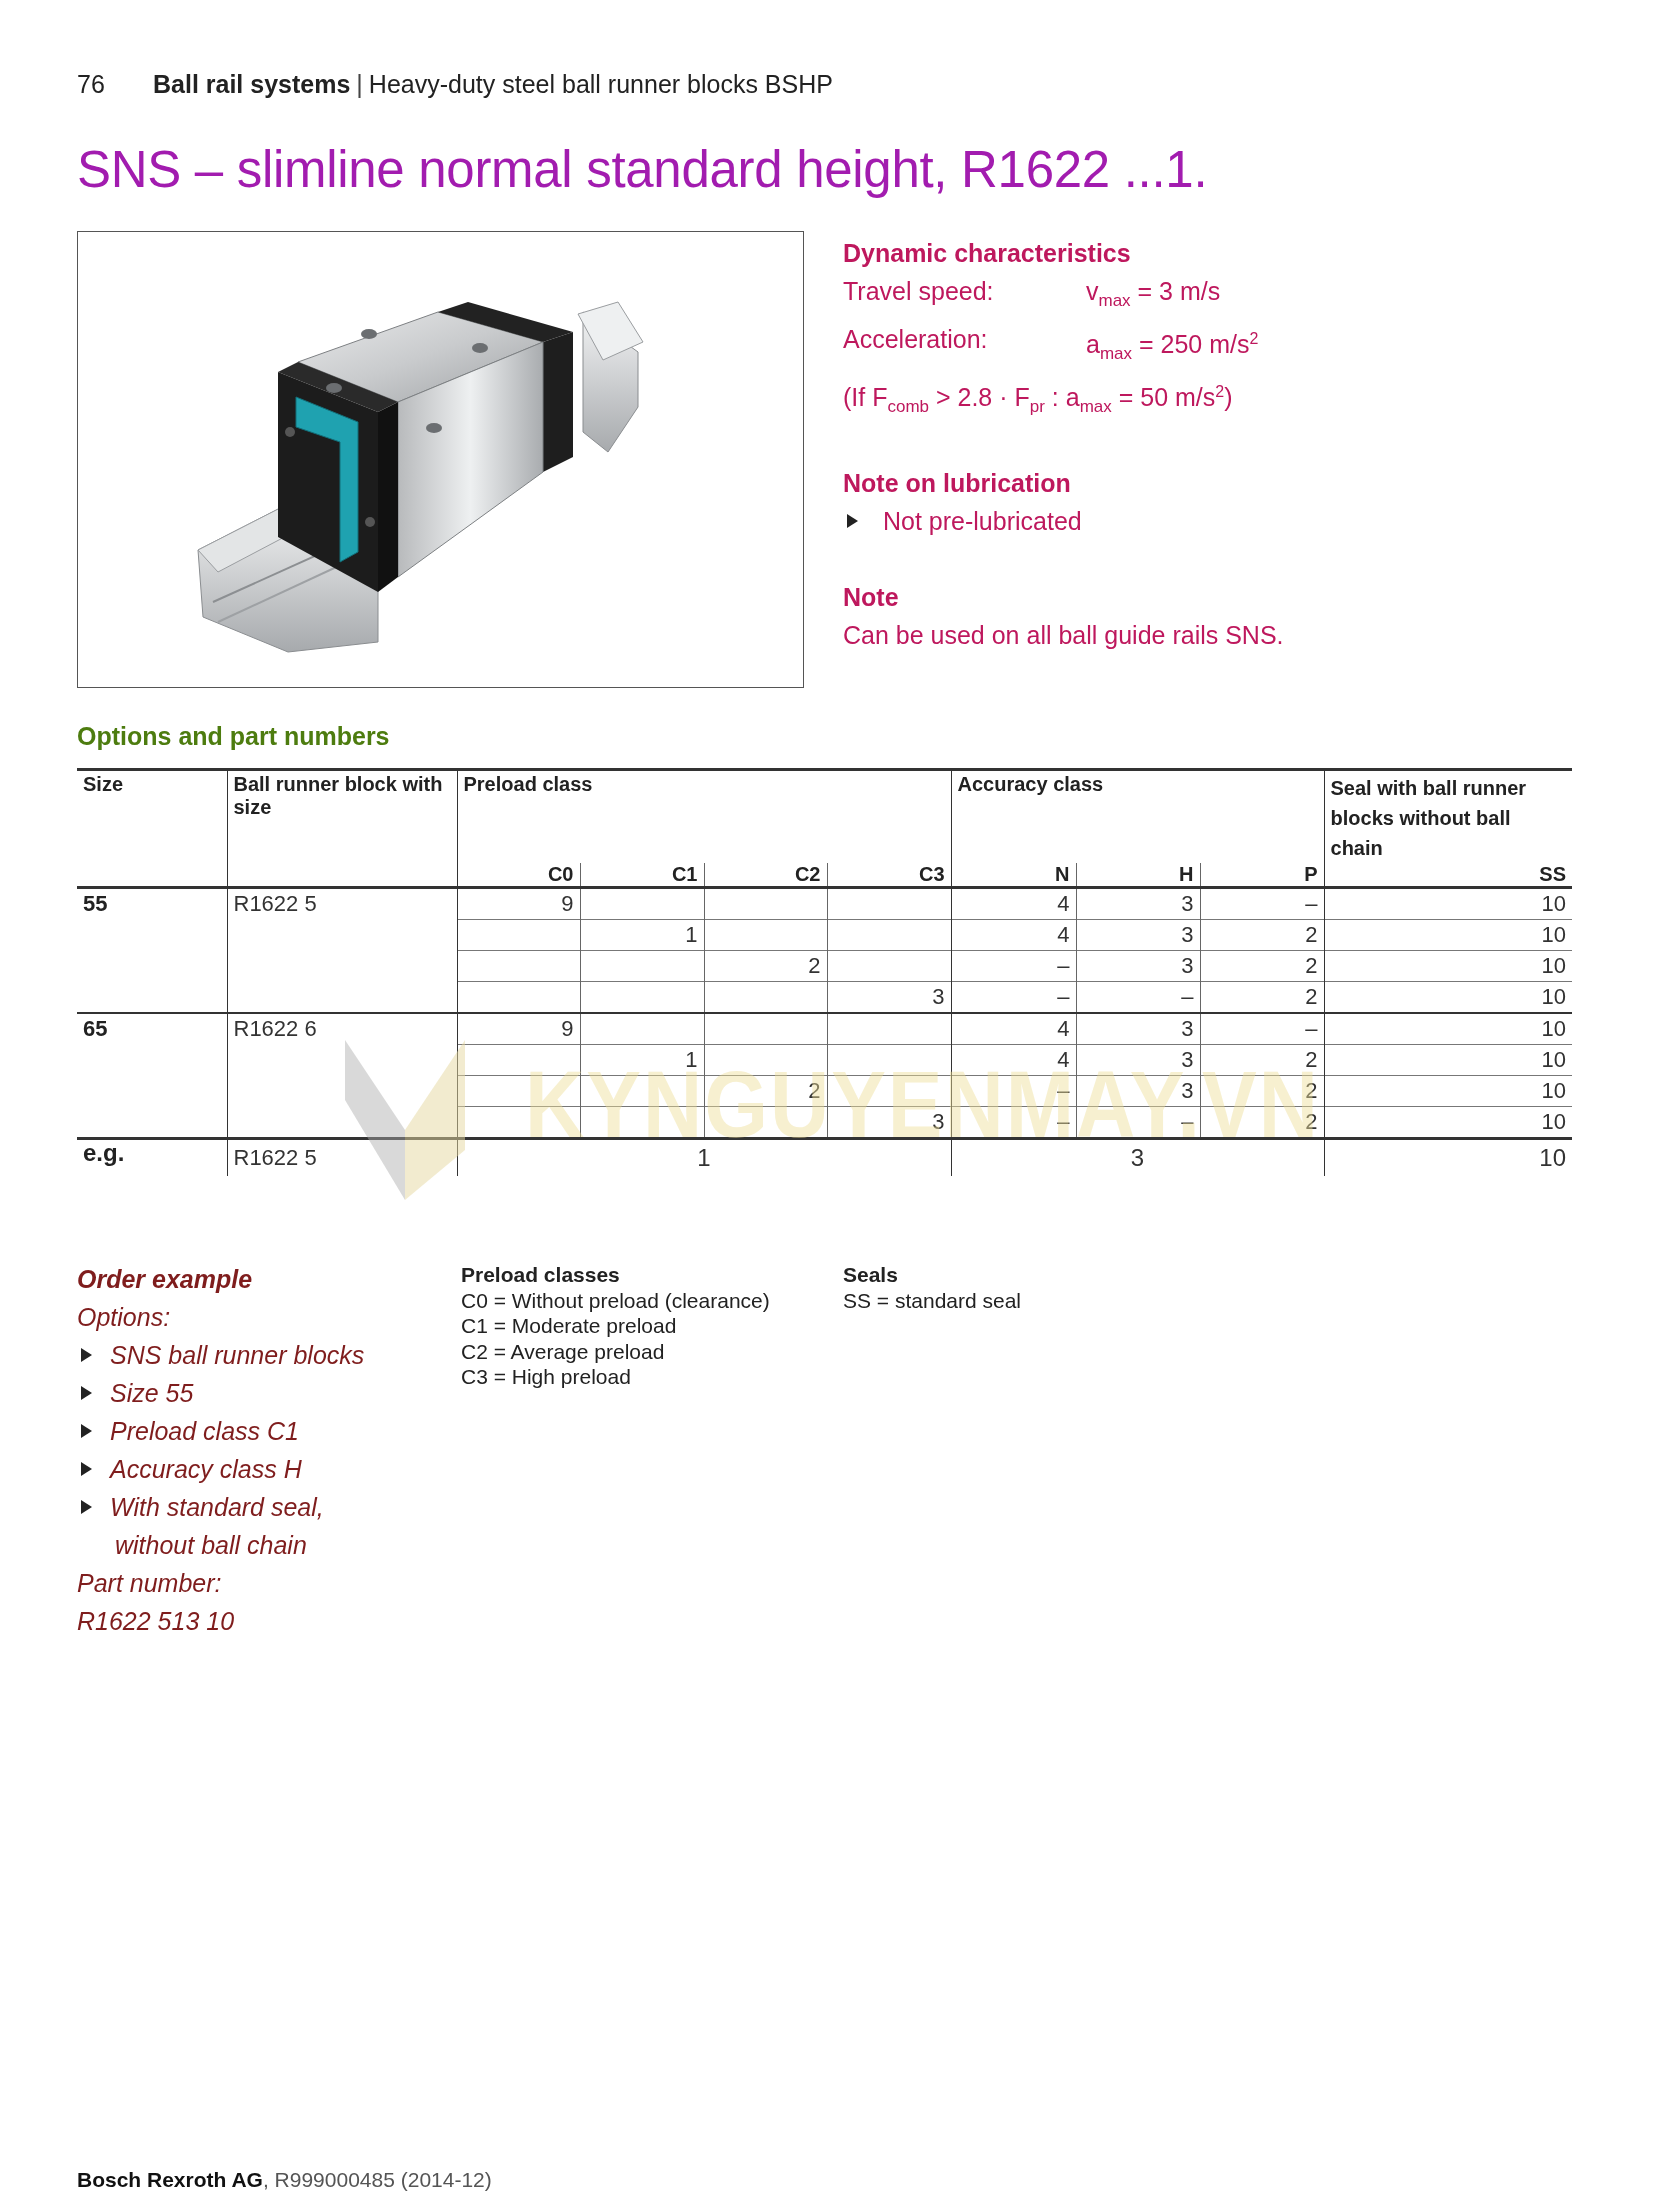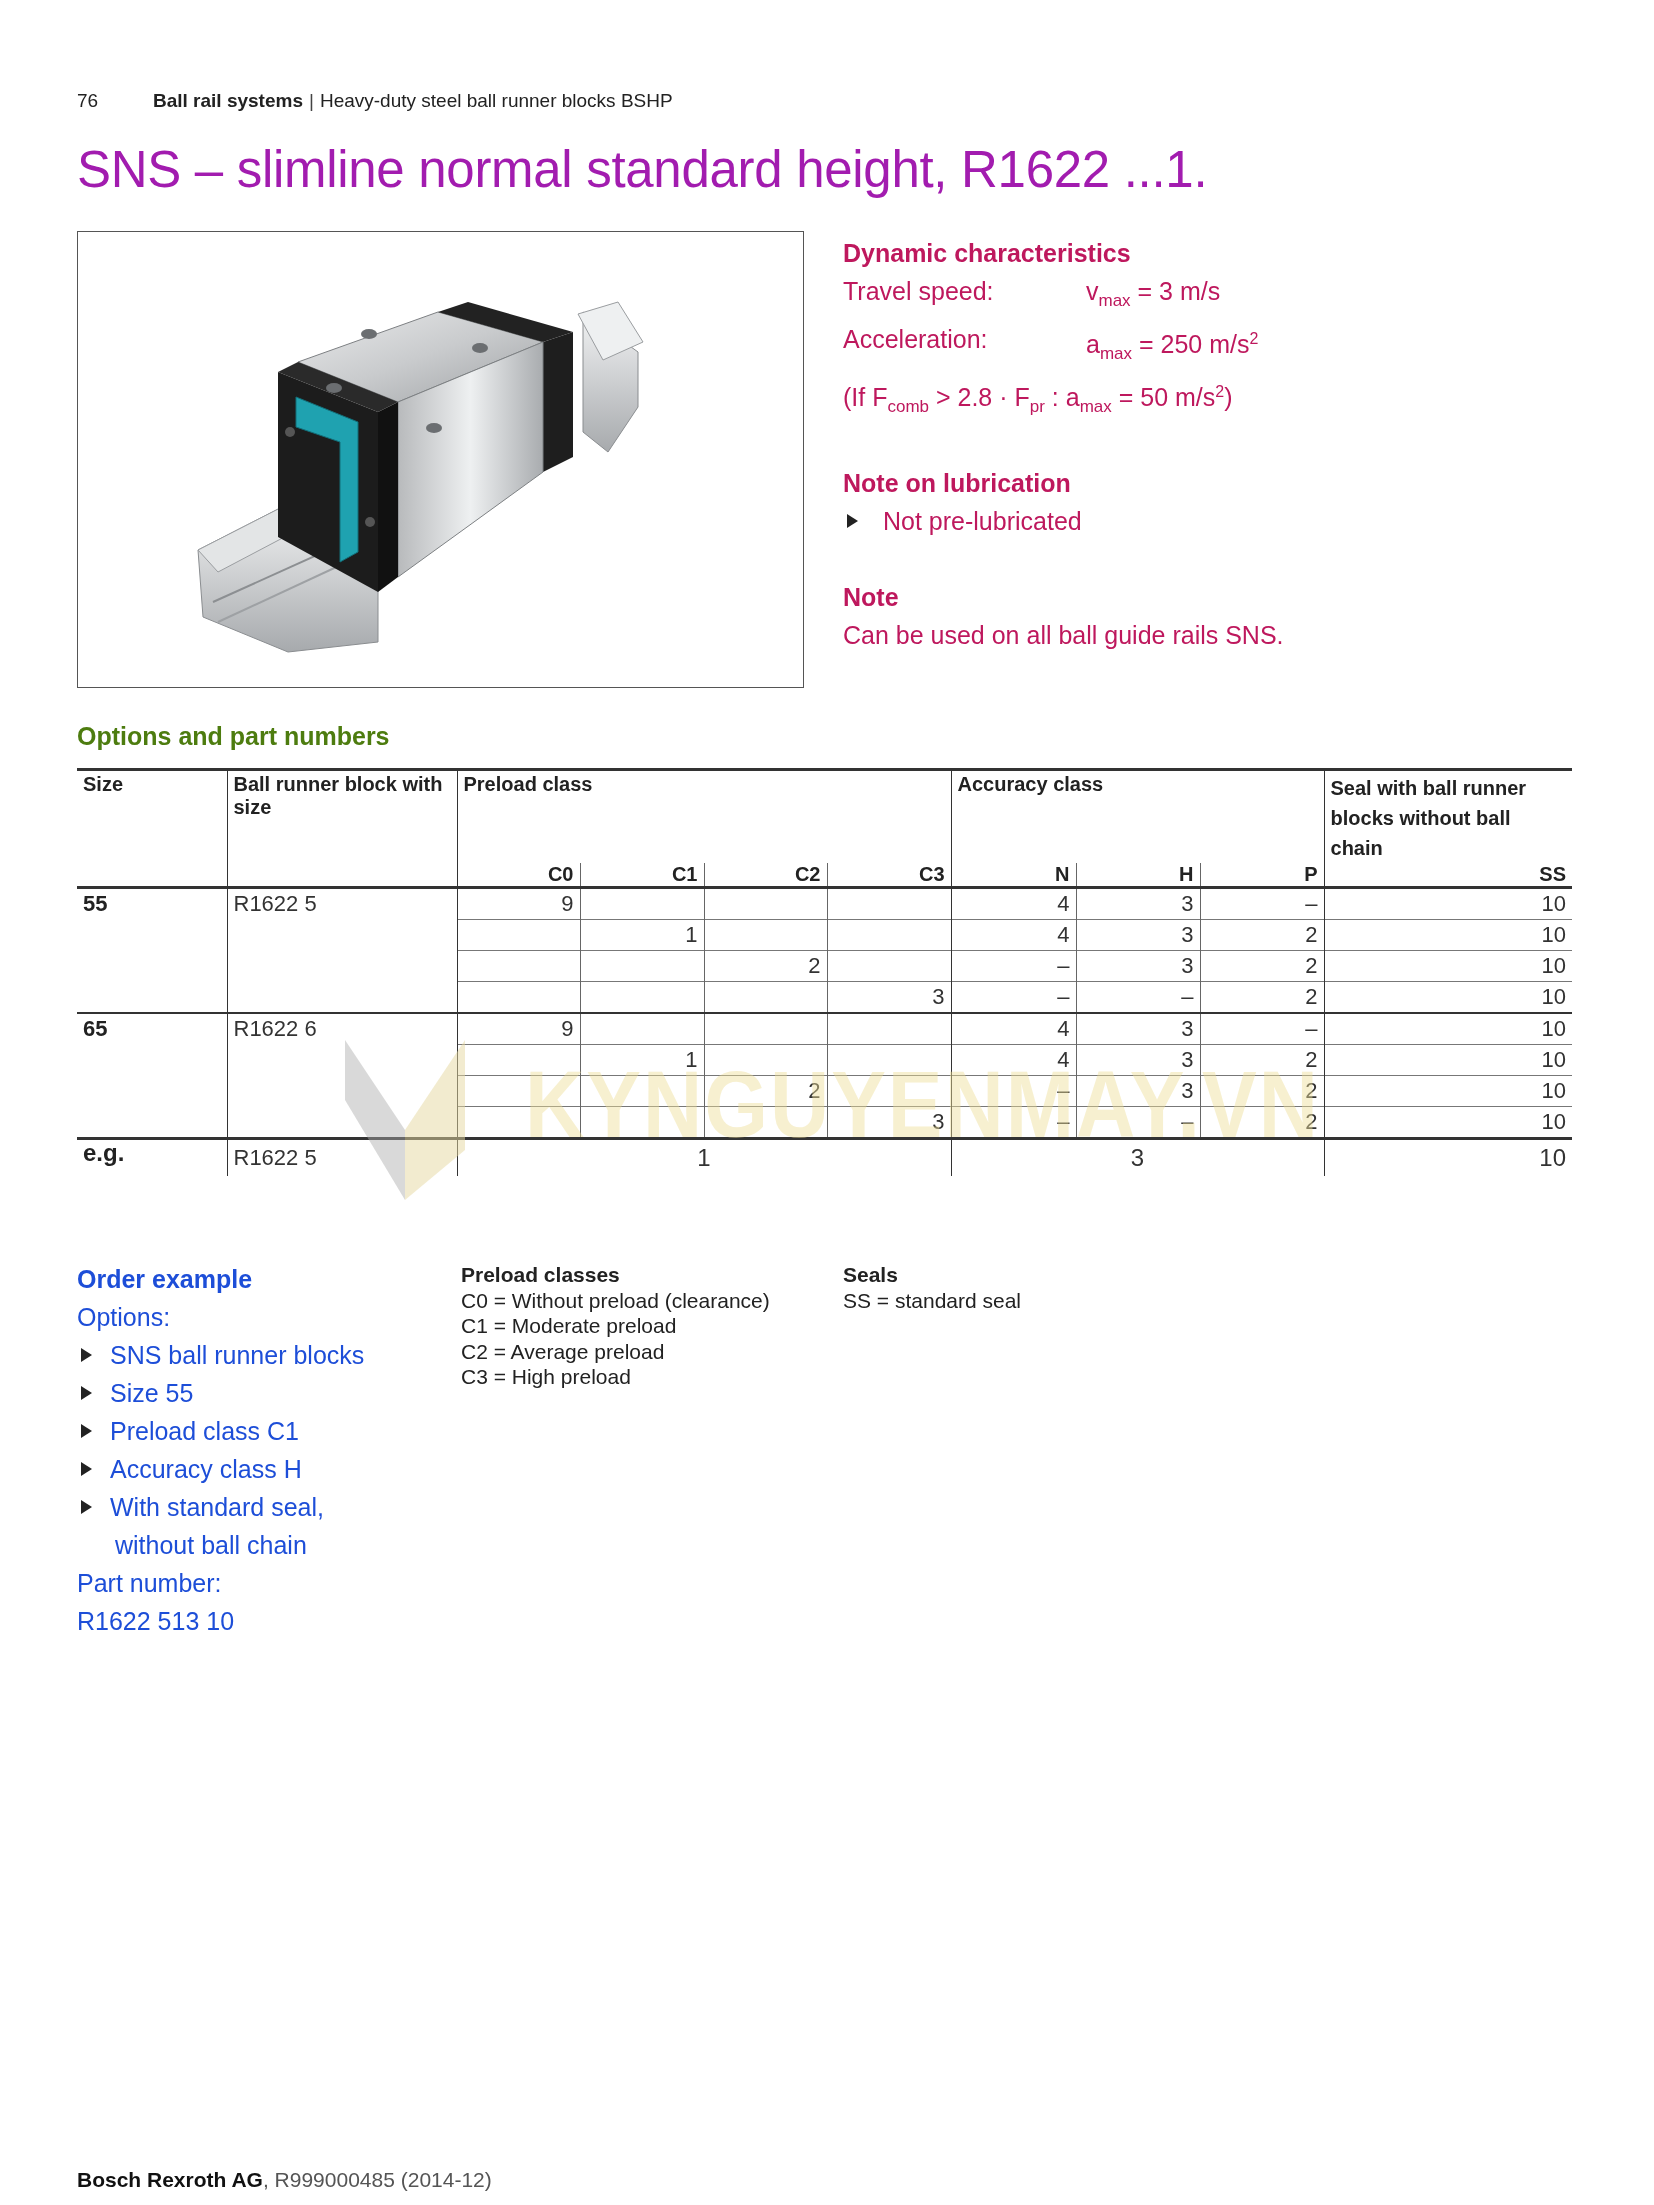--- a/index.html
+++ b/index.html
@@ -1,21 +1,21 @@
 <!DOCTYPE html>
 <html><head>
 <meta charset="utf-8">
 <style>
   html, body { margin: 0; padding: 0; background: #ffffff; }
   body { width: 1654px; height: 2205px; position: relative; overflow: hidden;
          font-family: "Liberation Sans", "DejaVu Sans", sans-serif; color: #1a1a1a; }
   .abs { position: absolute; }
 
   
-  .hdr { left: 77px; top: 70px; font-size: 19px; color: #222; white-space: nowrap; margin-top: 20px; }
+  .hdr { left: 77px; top: 70px; font-size: 25px; color: #222; white-space: nowrap; }
   .hdr .pg { display: inline-block; width: 76px; }
   .hdr b { font-weight: bold; }
   .hdr .sep { margin: 0 6px; color: #444; }
 
   .title { left: 77px; top: 140px; font-size: 51px; color: #a21caf; font-weight: normal; white-space: nowrap; letter-spacing: -0.3px; }
 
   
   .imgbox { left: 77px; top: 231px; width: 727px; height: 457px; border: 1.5px solid #555; box-sizing: border-box; background: #fff; }
 
   
@@ -43,21 +43,21 @@
   .rowline td.cell { border-top: 1px solid #777; }
   .blk { border-top: 2px solid #333; }
   .bold { font-weight: bold; color: #222; }
   .eg td { font-size: 24px; height: 36px; line-height: 36px; }
 
   
   .wm { left: 345px; top: 1040px; width: 1000px; height: 160px; pointer-events: none; }
   .wm-text { position: absolute; left: 180px; top: 18px; font-size: 82px; font-weight: bold; color: rgba(238,222,150,0.45); letter-spacing: 2px; white-space: nowrap; transform: scaleY(1.15); }
 
   
-  .order { left: 77px; top: 1260px; font-size: 25px; line-height: 38px; color: #1d4ed8; width: 420px; }
+  .order { left: 77px; top: 1260px; font-size: 25px; line-height: 38px; color: #7f1d1d; width: 420px; font-style: italic; }
   .order h3 { margin: 0; font-size: 25px; font-weight: bold; }
   .order .bullet .tri { margin-right: 18px; margin-left: 4px; }
   .order .indent { padding-left: 38px; }
 
   .legend1 { left: 461px; top: 1262px; font-size: 21px; line-height: 25.5px; color: #222; }
   .legend2 { left: 843px; top: 1262px; font-size: 21px; line-height: 25.5px; color: #222; }
   .legend1 h4, .legend2 h4 { margin: 0; font-size: 21px; font-weight: bold; }
 
   .footer { left: 77px; top: 2168px; font-size: 21px; color: #555; white-space: nowrap; }
   .footer b { color: #111; }

